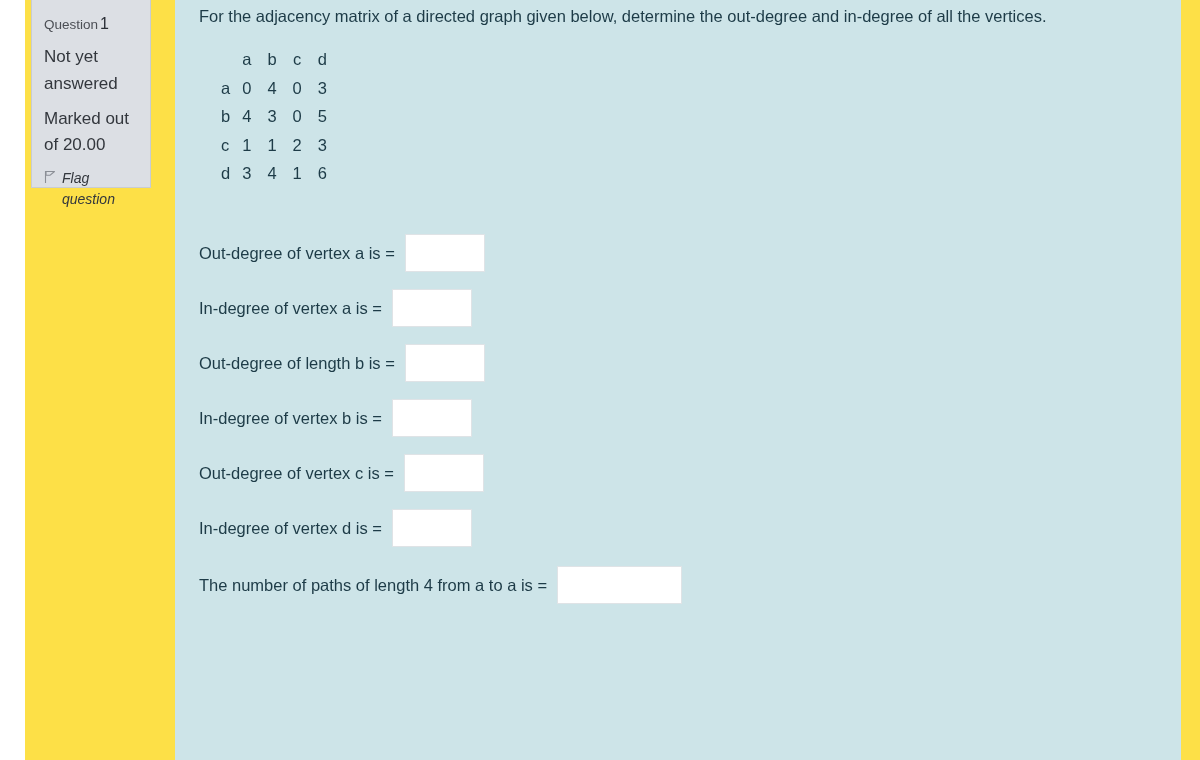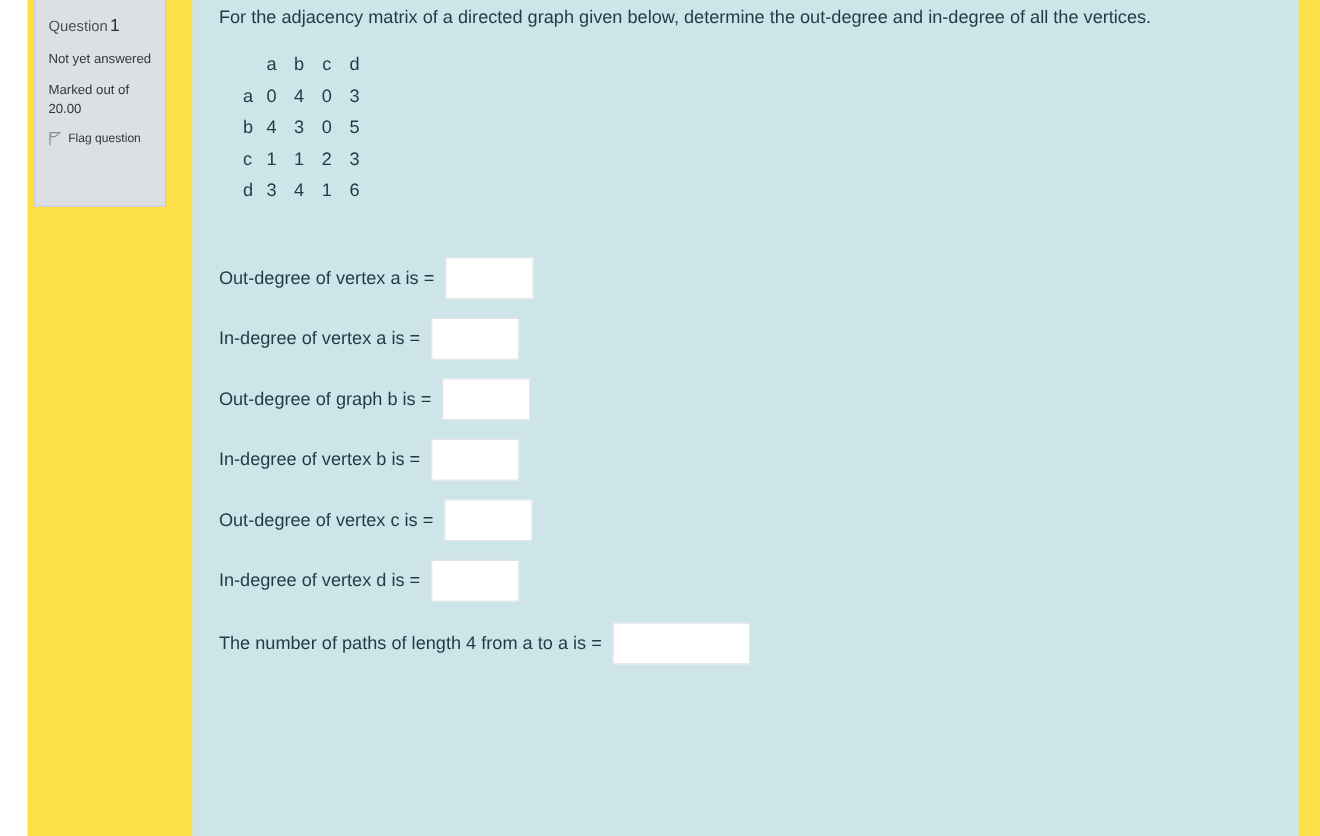--- a/index.html
+++ b/index.html
@@ -50,31 +50,32 @@
     margin: 4px 0 11px 0;
     line-height: 1.2;
   }
   .qinfo-title .qnum {
     font-size: 16px;
     color: #2b2f36;
     font-weight: 400;
     margin-left: 2px;
   }
   .qinfo-line {
-    font-size: 12px;
+    font-size: 17px;
     color: #33373d;
     line-height: 1.55;
     margin-bottom: 9px;
   }
   .flag-row {
     display: flex;
     align-items: flex-start;
-    font-size: 11px;
+    font-size: 14px;
     color: #33373d;
     line-height: 1.55;
+    font-style: italic;
   }
   .flag-icon {
     display: inline-block;
     width: 12px;
     height: 14px;
     margin-right: 6px;
     margin-top: 1px;
     flex: none;
   }
   .flag-text { line-height: 1.55; }
@@ -219,21 +220,21 @@
         <span class="alabel">Out-degree of vertex a is =</span>
         <input class="abox w-sm" type="text" value="" style="">
       </div>
 
       <div class="arow">
         <span class="alabel">In-degree of vertex a is =</span>
         <input class="abox w-sm" type="text" value="" style="">
       </div>
 
       <div class="arow">
-        <span class="alabel">Out-degree of graph b is =</span>
+        <span class="alabel">Out-degree of length b is =</span>
         <input class="abox w-sm" type="text" value="" style="">
       </div>
 
       <div class="arow">
         <span class="alabel">In-degree of vertex b is =</span>
         <input class="abox w-sm" type="text" value="" style="">
       </div>
 
       <div class="arow">
         <span class="alabel">Out-degree of vertex c is =</span>

